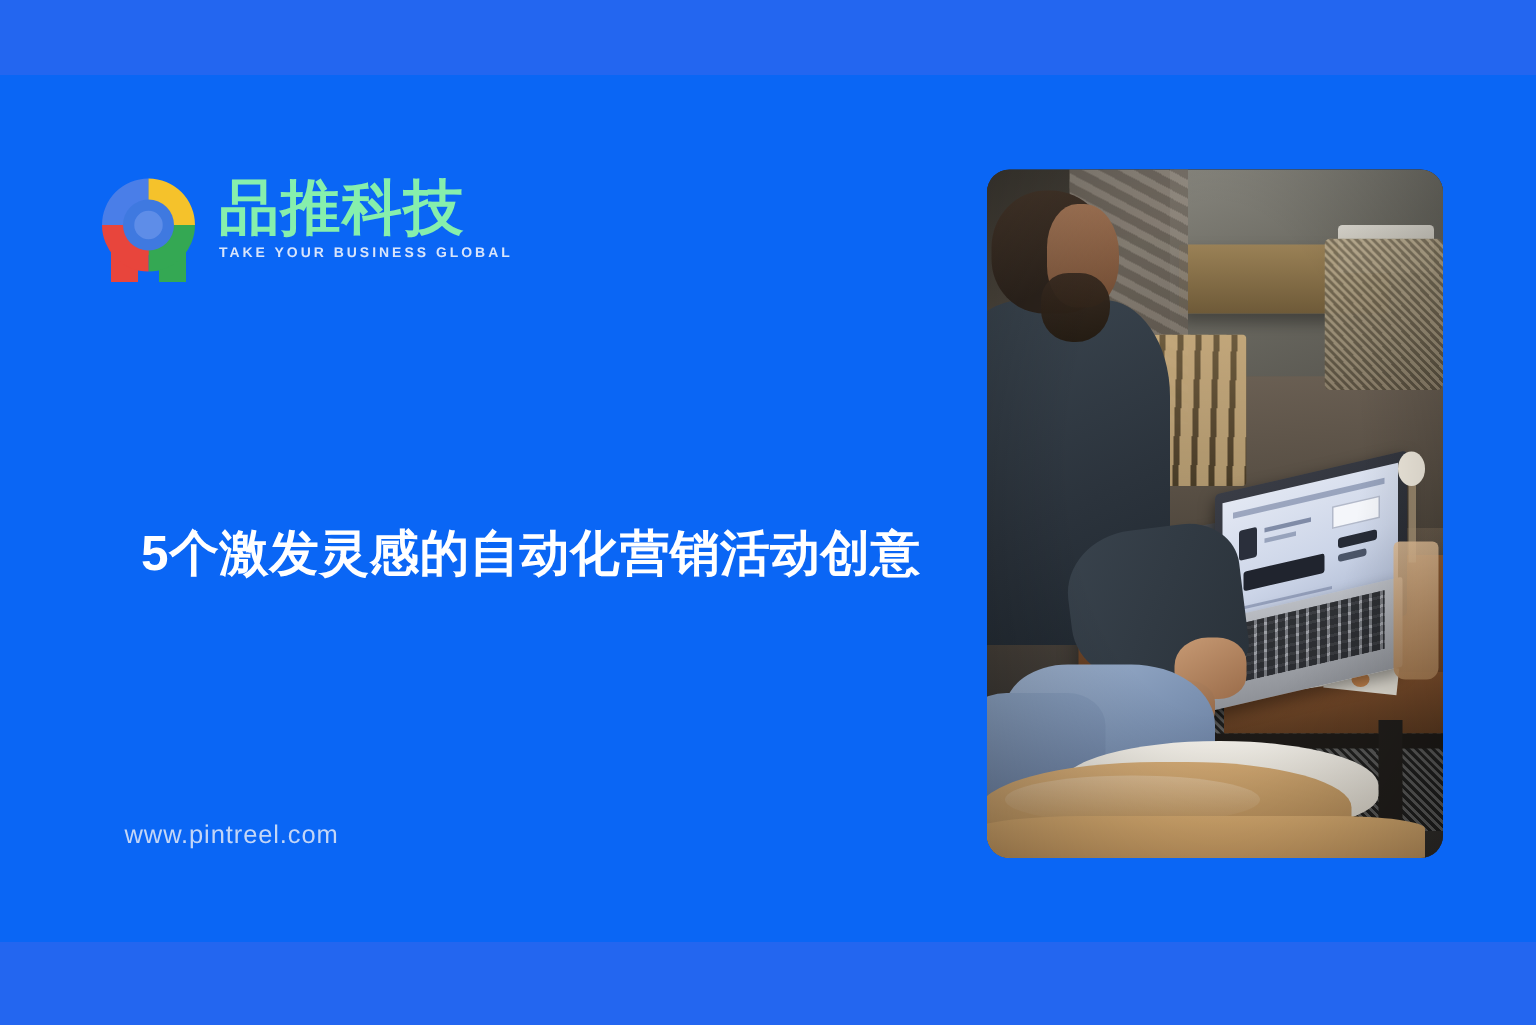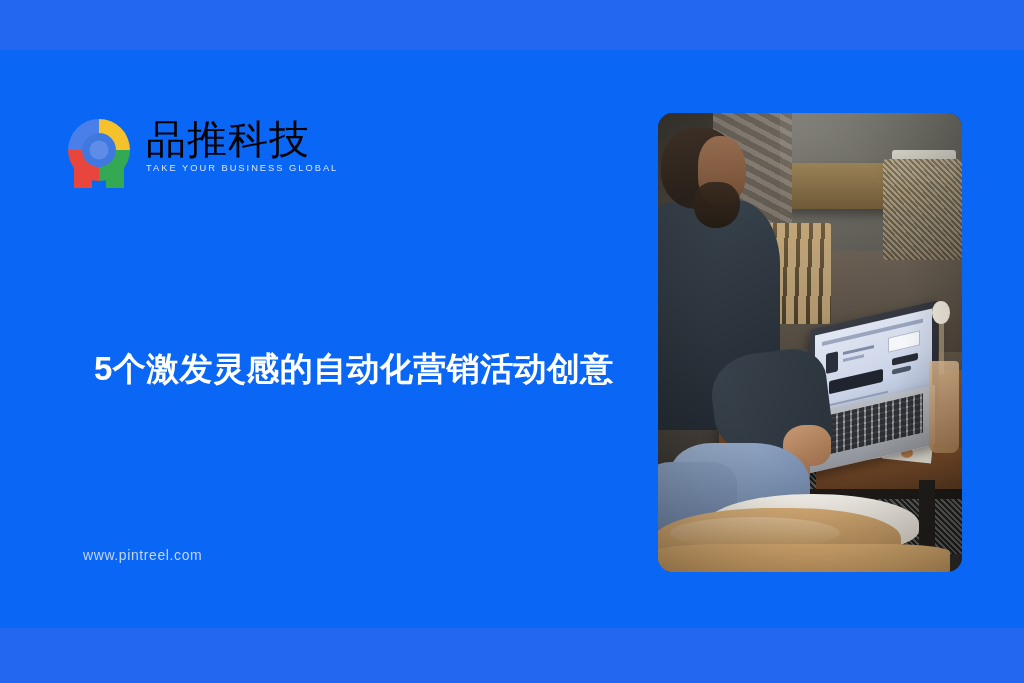--- a/index.html
+++ b/index.html
@@ -39,32 +39,32 @@
   }
   .logo-text-wrap {
     position:absolute;
     left:84px; top:8px;
     width:170px;
   }
   .logo-cn {
     display:block;
     font-family:"Liberation Sans", sans-serif;
     font-size:40px;
-    font-weight:400;
+    font-weight:700;
     letter-spacing:1px;
-    color:#000000;
+    color:#86efac;
     line-height:1.05;
     white-space:nowrap;
   }
   .logo-tagline {
     display:block;
     margin-top:3px;
     font-family:"Liberation Sans", sans-serif;
     font-size:9.3px;
-    font-weight:400;
+    font-weight:700;
     letter-spacing:2.0px;
     color:#d8e5fb;
     white-space:nowrap;
   }
 
   
   .headline {
     position:absolute;
     left:62px;
     top:348px;
@@ -78,21 +78,21 @@
     white-space:nowrap;
     margin-left:32px;
   }
 
   
   .site-url {
     position:absolute;
     left:83px;
     top:547px;
     font-family:"Liberation Sans", sans-serif;
-    font-size:14px;
+    font-size:17px;
     font-weight:400;
     letter-spacing:0.6px;
     color:#c3d6f7;
   }
 
   
   .photo-frame {
     position:absolute;
     left:658px; top:113px;
     width:304px; height:459px;

